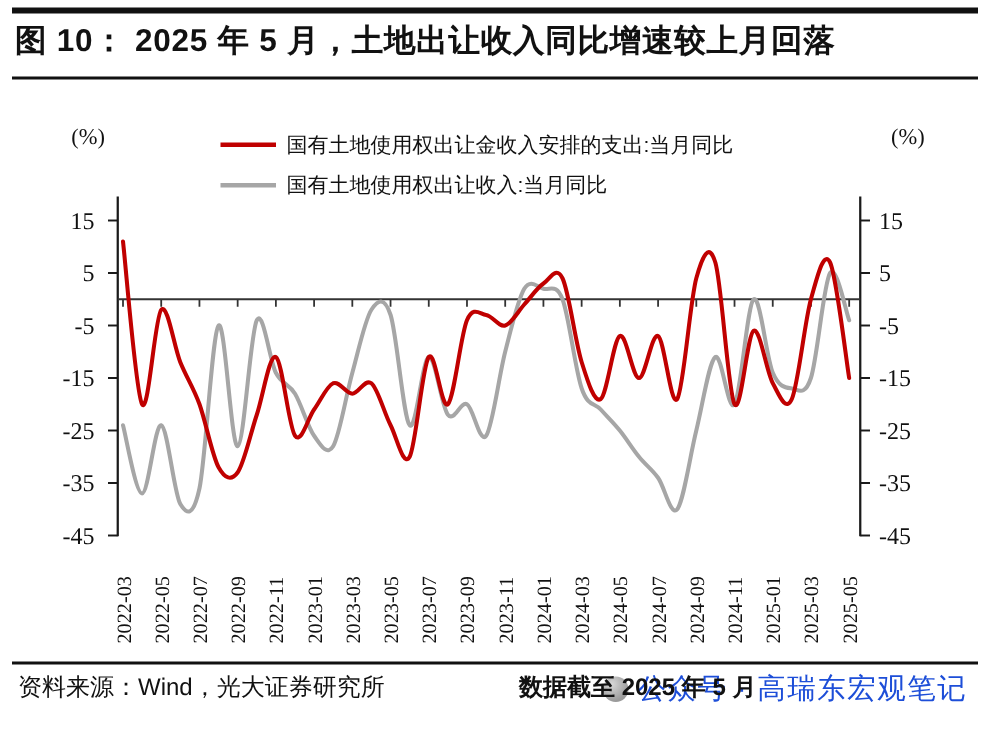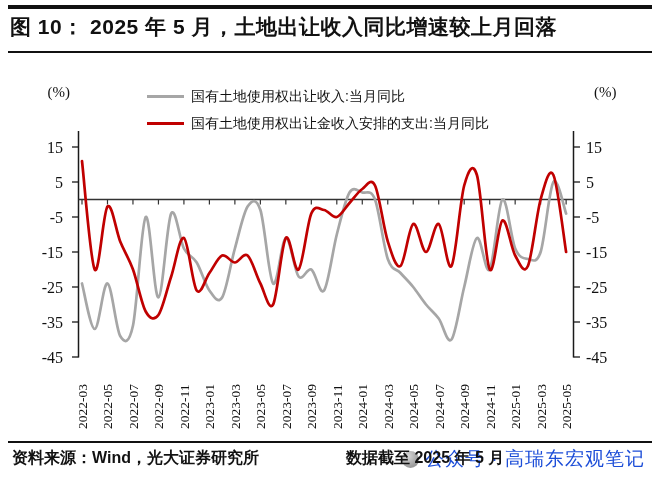--- a/index.html
+++ b/index.html
@@ -12,46 +12,46 @@
   .title{position:absolute;left:10px;top:13px;font-size:21px;font-weight:bold;
          letter-spacing:0.5px;white-space:nowrap;}
   .unit{position:absolute;top:84px;font-size:15px;font-family:"Liberation Serif","DejaVu Serif",serif;}
   .unit-left{left:20px;width:50px;text-align:right;}
   .unit-right{left:594px;width:60px;text-align:left;}
   .legend{position:absolute;left:147px;top:83px;z-index:2;}
   .legend-row{display:flex;align-items:center;height:27px;}
   .swatch{display:inline-block;width:37px;height:3px;margin-right:7px;flex:0 0 37px;}
   .legend-label{font-size:14px;color:#111;white-space:nowrap;}
   #plot-svg{position:absolute;left:0;top:0;z-index:1;}
-  .footer-source{position:absolute;left:12px;top:448px;font-size:16px;font-weight:700;z-index:3;white-space:nowrap;}
+  .footer-source{position:absolute;left:12px;top:448px;font-size:16px;font-weight:400;z-index:3;white-space:nowrap;}
   .footer-cutoff{position:absolute;left:346px;top:448px;font-size:16px;font-weight:700;z-index:3;white-space:nowrap;}
   .watermark{position:absolute;left:402px;top:446px;display:flex;align-items:center;z-index:2;}
   .wm-logo{display:inline-block;width:17px;height:17px;border-radius:50%;margin-right:6px;
            background:radial-gradient(circle at 35% 30%, #d8d8d8 0%, #9a9a9a 70%);}
   .wm-text{font-size:19px;color:#1d4ed8;letter-spacing:1px;white-space:nowrap;}
 </style>
 </head>
 <body>
 
 <div class="page">
   <div class="rule rule-top"></div>
   <div class="title">图 10：  2025 年 5 月，土地出让收入同比增速较上月回落</div>
   <div class="rule rule-mid"></div>
 
   <div class="unit unit-left">(%)</div>
   <div class="unit unit-right">(%)</div>
 
   <div class="legend">
     <div class="legend-row">
+      <span class="swatch" style="background: rgb(192, 0, 0);"></span>
+      <span class="legend-label">国有土地使用权出让金收入安排的支出:当月同比</span>
+    </div>
+    <div class="legend-row">
       <span class="swatch" style="background: rgb(166, 166, 166);"></span>
       <span class="legend-label">国有土地使用权出让收入:当月同比</span>
-    </div>
-    <div class="legend-row">
-      <span class="swatch" style="background: rgb(192, 0, 0);"></span>
-      <span class="legend-label">国有土地使用权出让金收入安排的支出:当月同比</span>
     </div>
   </div>
 
   <svg id="plot-svg" width="660" height="486" viewBox="0 0 660 486" aria-hidden="true">
       <line x1="78.5" y1="131" x2="78.5" y2="357.5" stroke="#1a1a1a" stroke-width="1.5"></line>
       <line x1="573.5" y1="131" x2="573.5" y2="357.5" stroke="#1a1a1a" stroke-width="1.5"></line>
       <line x1="72" y1="147" x2="78.5" y2="147" stroke="#1a1a1a" stroke-width="1.3"></line>
       <line x1="573.5" y1="147" x2="580" y2="147" stroke="#1a1a1a" stroke-width="1.3"></line>
       <text x="63" y="152.5" text-anchor="end" font-family="&quot;Liberation Serif&quot;,&quot;DejaVu Serif&quot;,serif" font-size="16" fill="#111">15</text>
       <text x="586" y="152.5" text-anchor="start" font-family="&quot;Liberation Serif&quot;,&quot;DejaVu Serif&quot;,serif" font-size="16" fill="#111">15</text>

